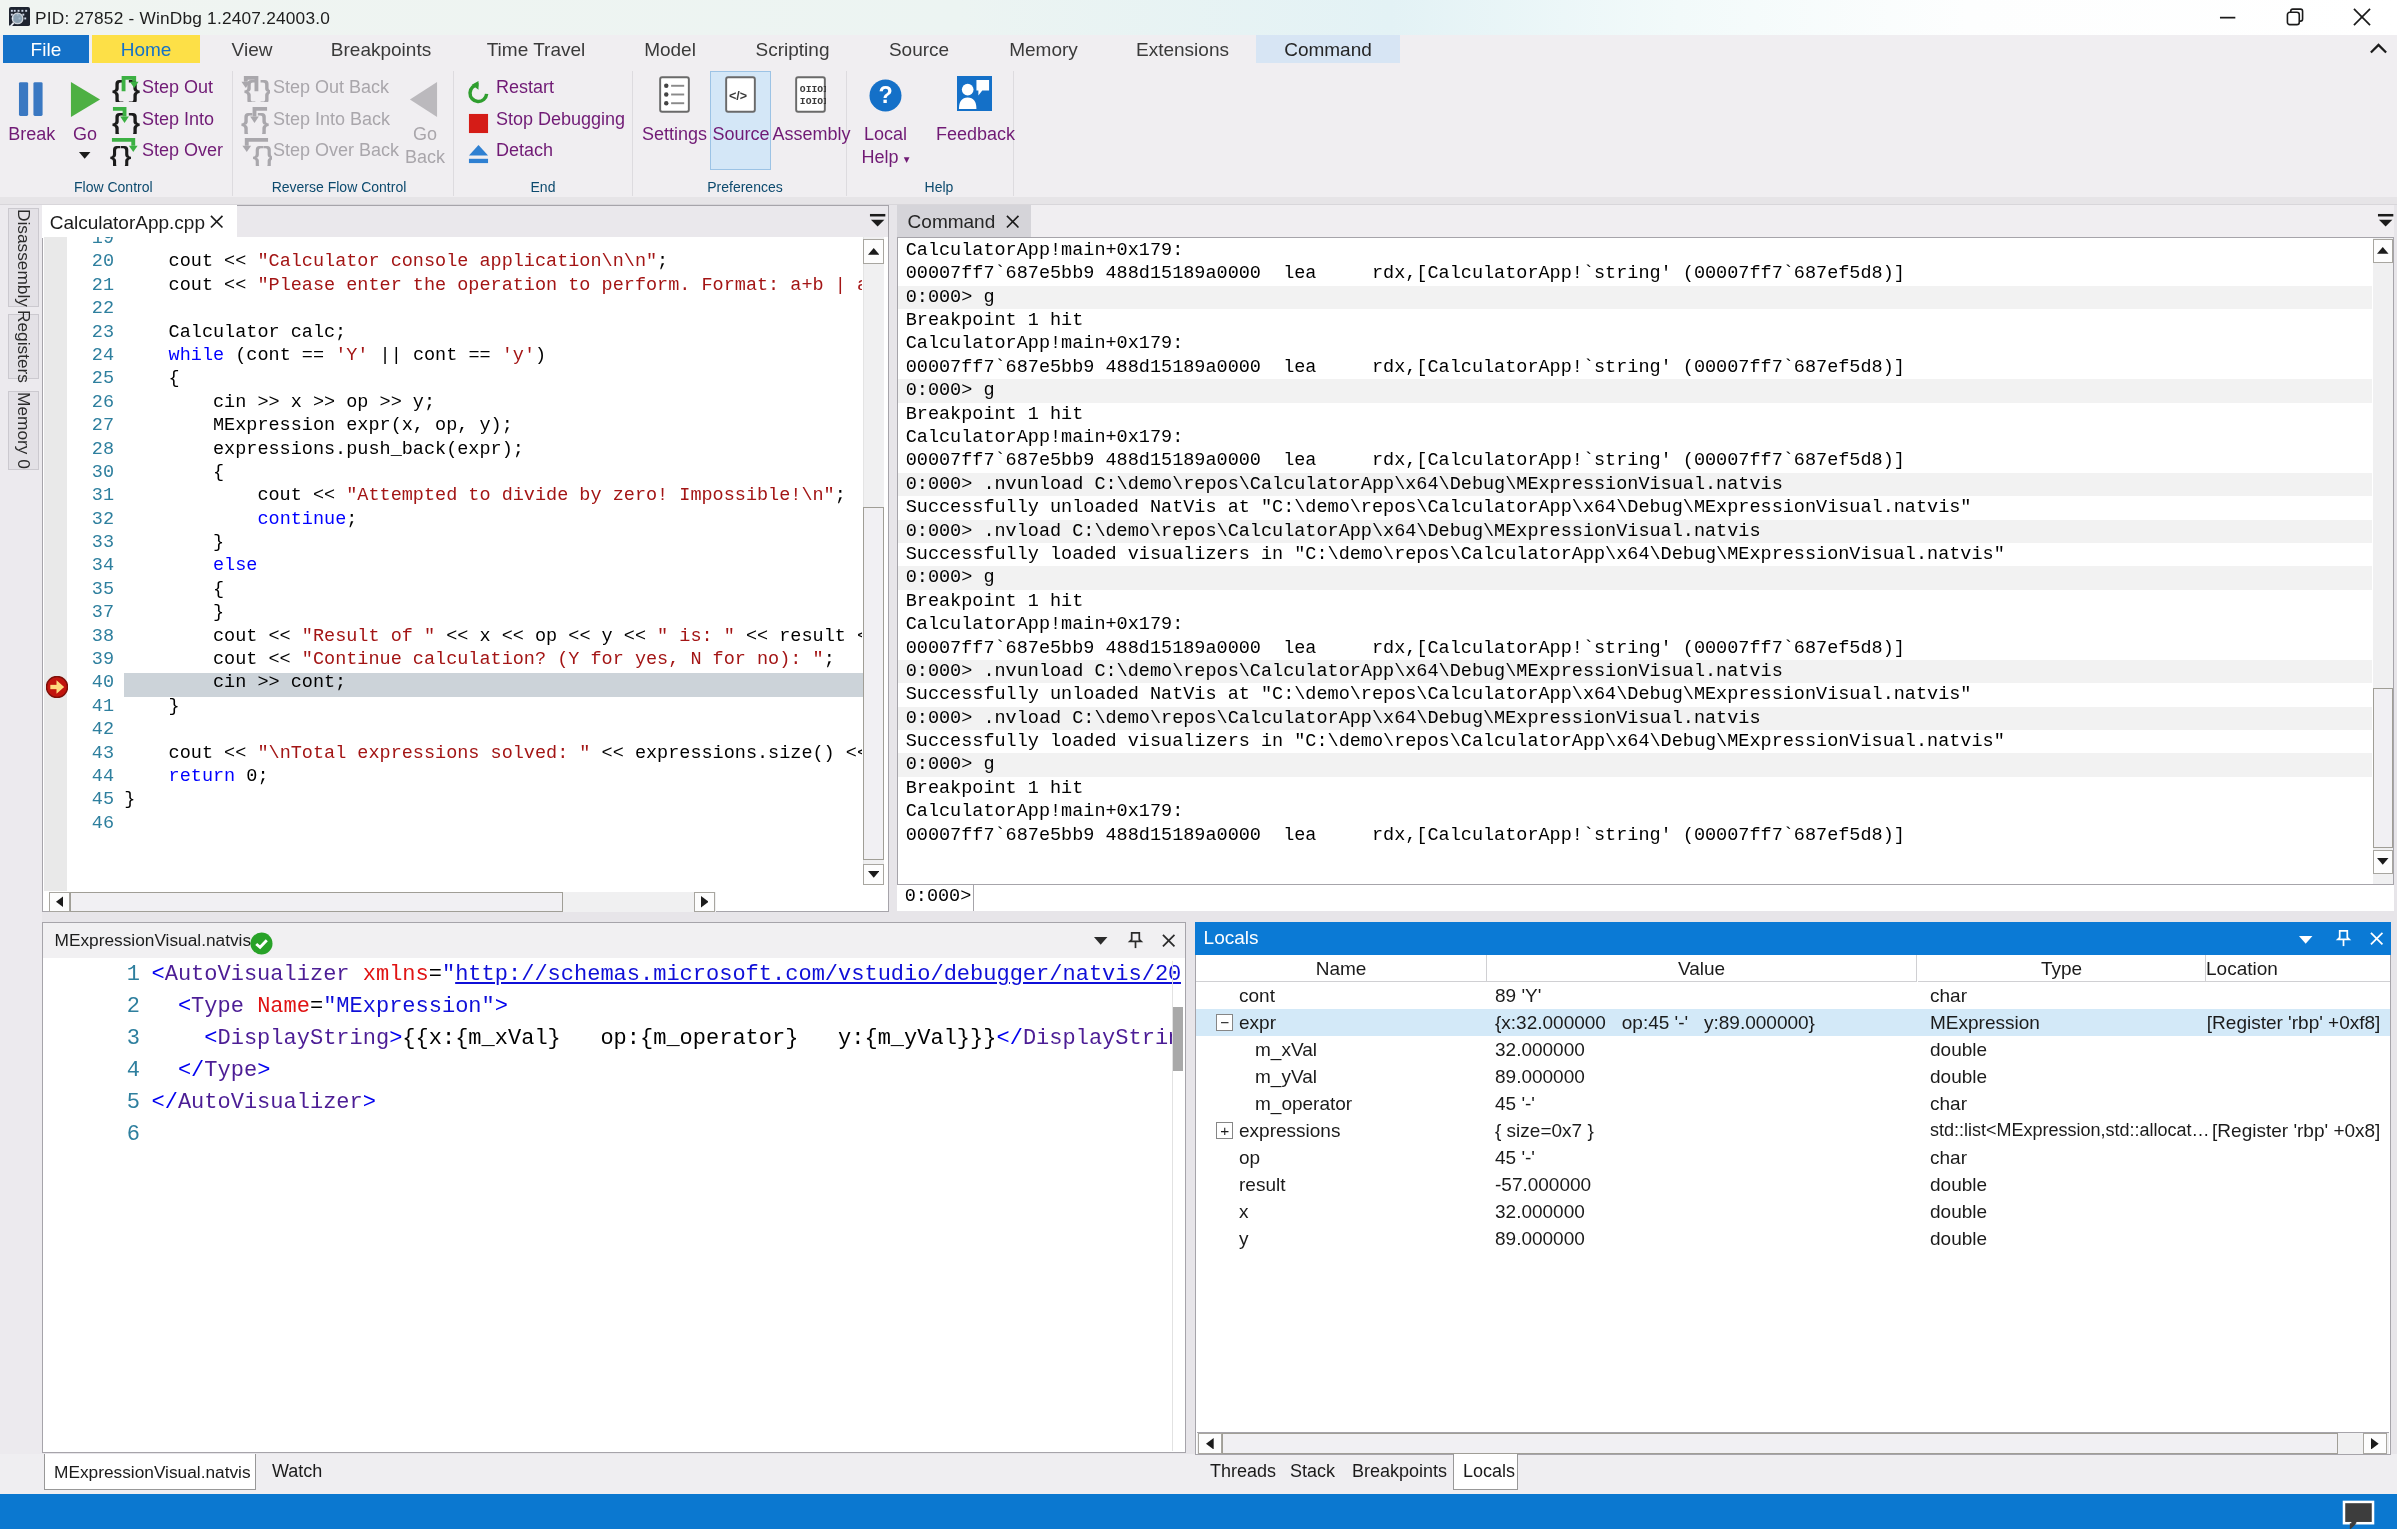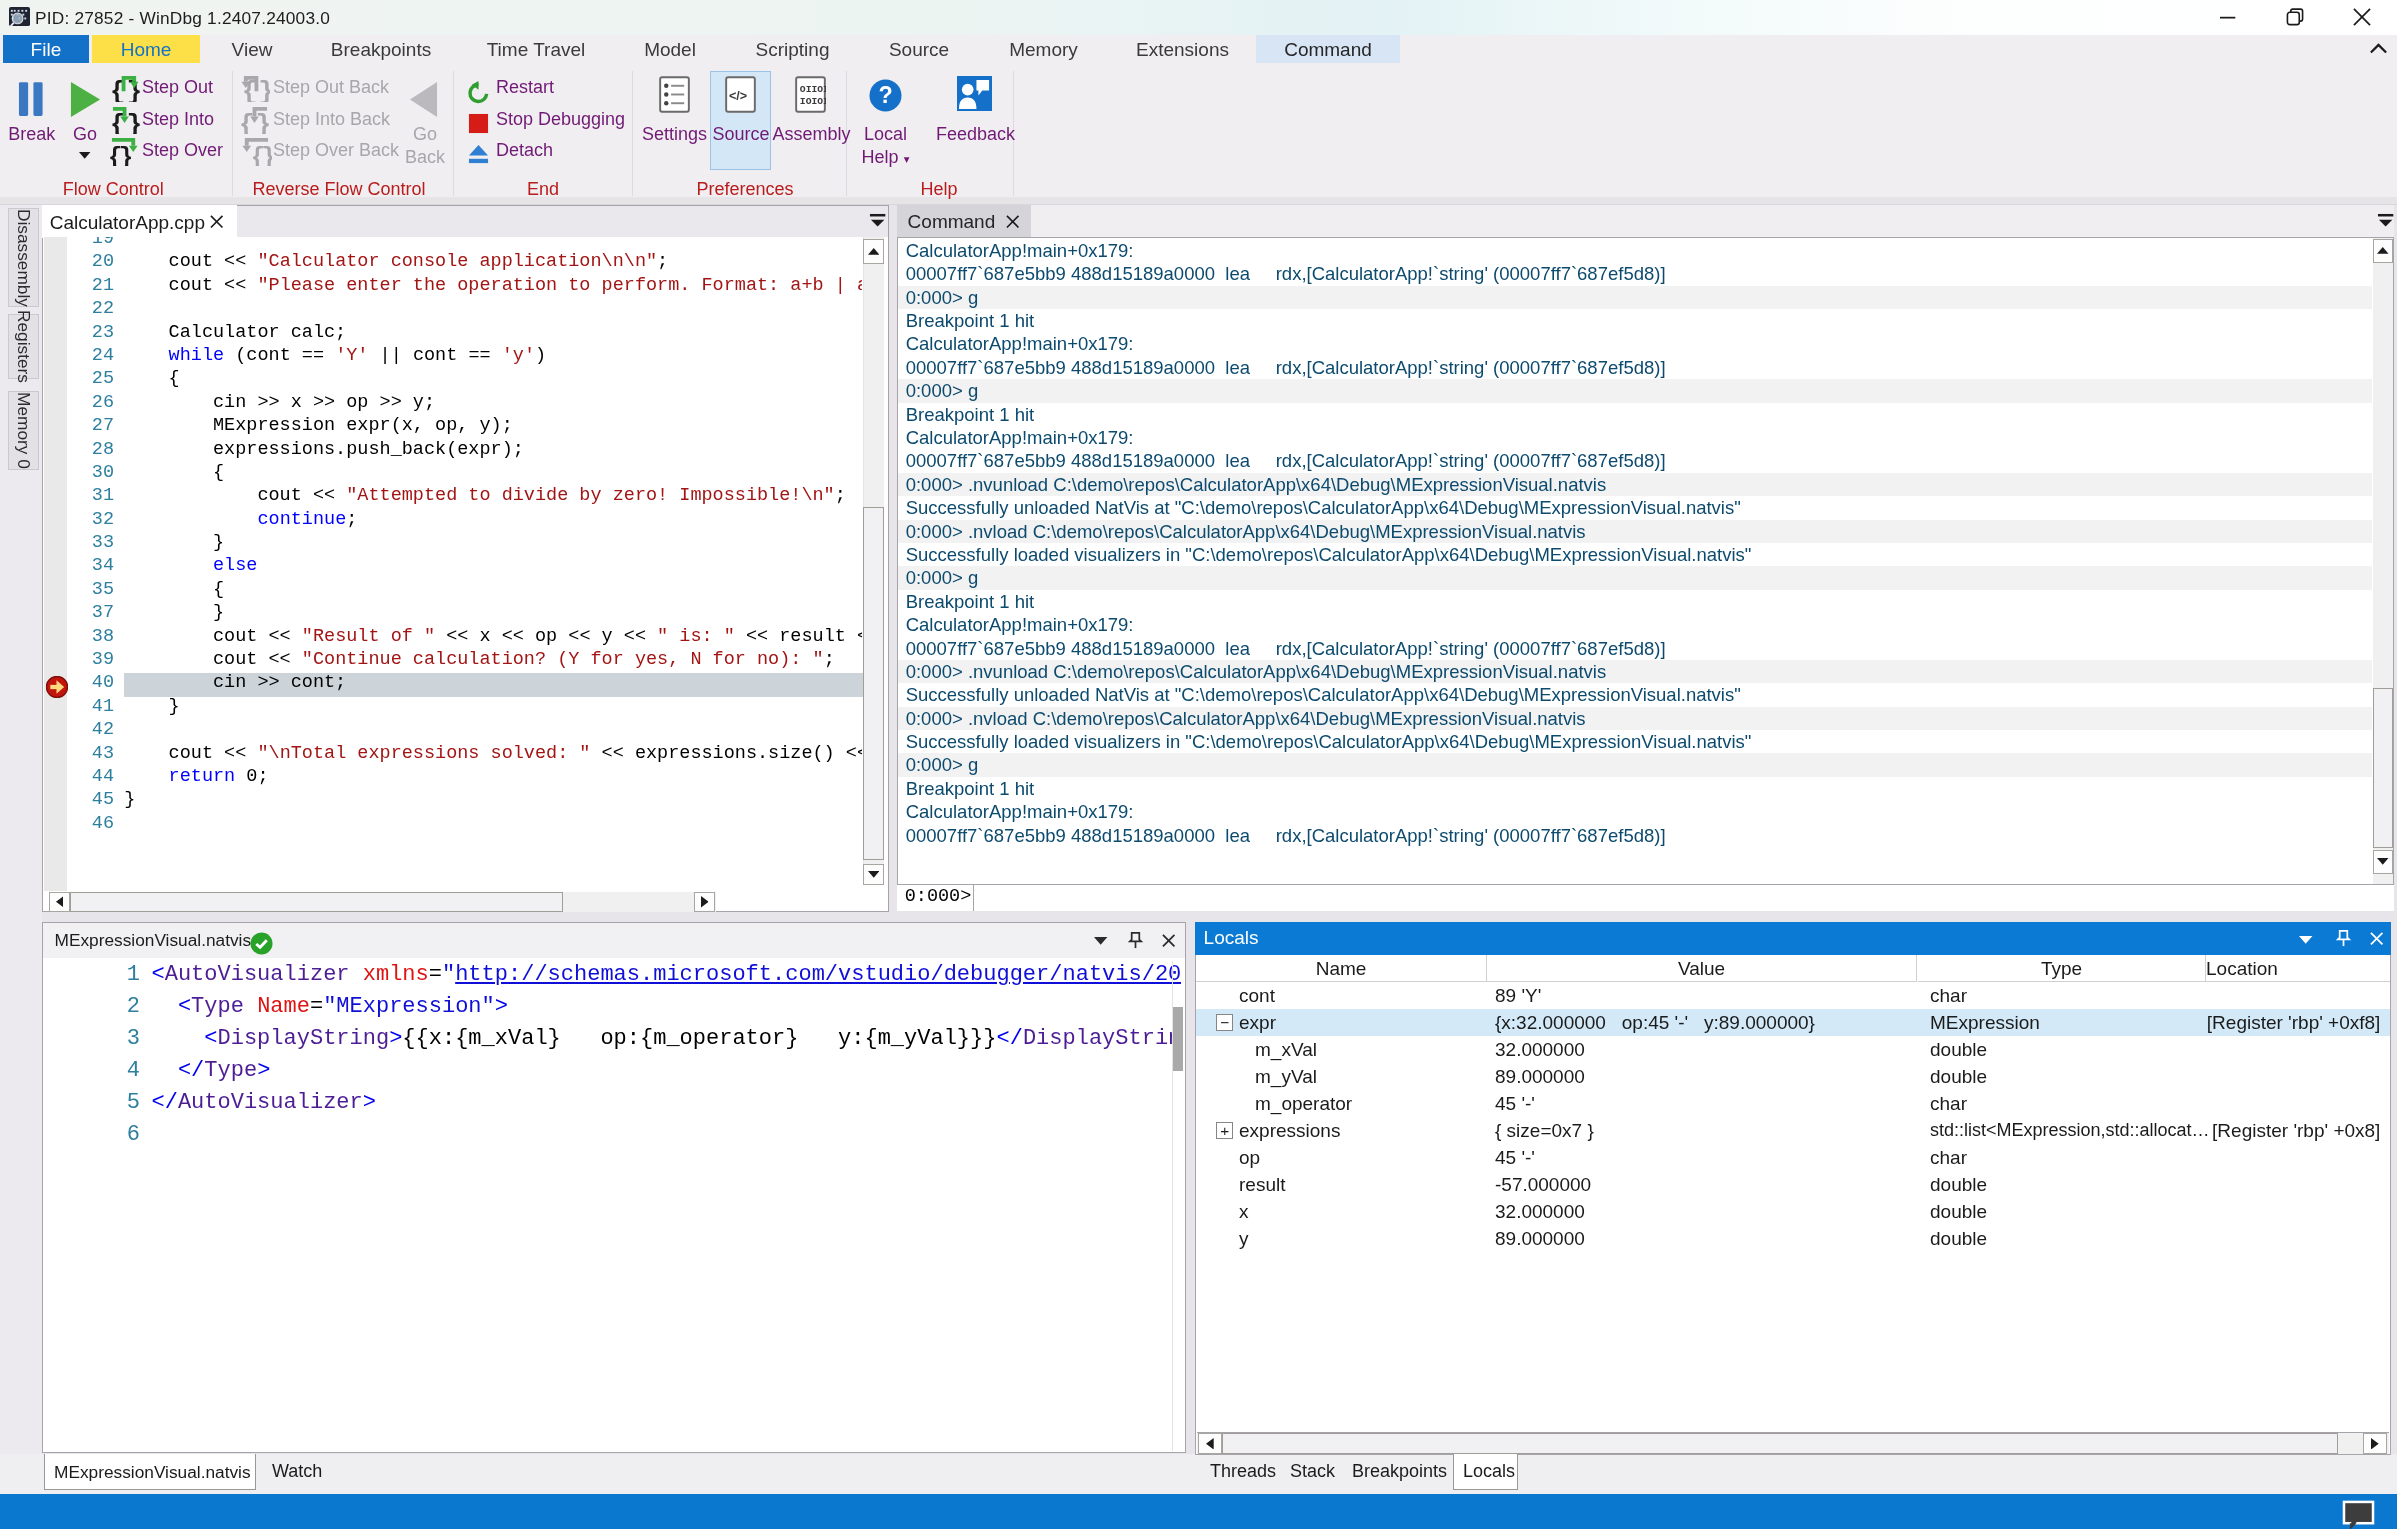--- a/index.html
+++ b/index.html
@@ -6,21 +6,21 @@
 body{font-family:"Liberation Sans",sans-serif;overflow:hidden}
 #root{position:relative;width:2398px;height:1529px;background:#e7e5e9;overflow:hidden}
 .abs{position:absolute}
 #titlebar{left:0;top:0;width:2398px;height:35px;background:linear-gradient(to right,#f0f4f1 0%,#ecf4f2 40%,#e3f2f5 58%,#f2fafa 70%,#fdfefe 82%,#ffffff 100%)}
 #title-text{left:35px;top:7.7px;font-size:17.3px;color:#1d1d1d;letter-spacing:0.2px}
 #tabrow{left:0;top:35px;width:2398px;height:29px;background:#f0eef1}
 .rtab{position:absolute;top:0;height:29px;line-height:29px;font-size:19px;color:#3a3a3a;text-align:center}
 #ribbon{left:0;top:63px;width:2398px;height:134px;background:#f0eef1}
 #ribbon-strip{left:0;top:197px;width:2398px;height:7.7px;background:#e6e4e7;border-bottom:1px solid #d8d6da}
 .gsep{position:absolute;top:71px;height:125px;width:1px;background:#dddbdf}
-.glabel{position:absolute;top:179px;width:192px;text-align:center;font-size:18px;color:#b91c1c}
+.glabel{position:absolute;top:179px;width:192px;text-align:center;font-size:14px;color:#0c4a6e}
 .rlabel{position:absolute;font-size:18px;color:#701a75;white-space:nowrap}
 .rlabel.dis{color:#a9a6ab}
 .icon{position:absolute}
 
 #codepane{left:42px;top:237px;width:847px;height:675px;background:#fff;border:1px solid #a6a4aa;border-top:none}
 #codetabbar{left:42px;top:205px;width:847px;height:33px;background:#eae8ec;border:1px solid #a6a4aa;border-bottom:none}
 #codetab{left:42px;top:205px;width:195px;height:33px;background:#fff;font-size:19px;color:#1c1c1c}
 #codegutter{left:44px;top:237px;width:23px;height:654px;background:#e9e9e9}
 .codelines{position:absolute;left:43px;top:237px;width:819px;height:647px;overflow:hidden;font-family:"Liberation Mono",monospace;font-size:18.5px;line-height:23.4px;color:#000}
 .cl{height:23.4px;white-space:pre}
@@ -28,21 +28,21 @@
 .kw{color:#0000ff}
 .st{color:#a31515}
 #linehl{left:124px;top:673px;width:739px;height:23.6px;background:#ccd3d9}
 
 .sbv{position:absolute;background:#f0f0f1}
 .sbbtn{position:absolute;background:#fdfdfd;border:1px solid #a8a6a0;display:flex;align-items:center;justify-content:center}
 .sbthumb{position:absolute;background:#f1f0f3;border:1px solid #a09e96}
 
 #cmdpane{left:897px;top:237px;width:1497px;height:673px;background:#fff;border:1px solid #a6a4aa}
 #cmdtab{left:897px;top:205px;width:134px;height:33px;background:#d5d4d9;font-size:19px;color:#262626}
-.cmdlines{position:absolute;left:898px;top:237px;width:1474px;height:645px;overflow:hidden;font-family:Liberation Sans, sans-serif;font-size:18.5px;line-height:23.4px;color:#0c4a6e}
+.cmdlines{position:absolute;left:898px;top:237px;width:1474px;height:645px;overflow:hidden;font-family:Liberation Mono, monospace;font-size:18.5px;line-height:23.4px;color:#000000}
 .cm{height:23.4px;padding-left:7.7px;white-space:pre}
 .ps{background:#f2f2f2}
 #cmdprompt{left:897px;top:884px;width:1497px;height:27px;background:#fff;border-top:1px solid #a6a4aa}
 
 #natvis{left:42px;top:922px;width:1144px;height:531px;background:#fff;border:1px solid #a6a4aa}
 #natvishdr{left:43px;top:923px;width:1142px;height:35px;background:#f1f0f2;font-size:17.3px;color:#1d1d1d}
 .natlines{position:absolute;left:43px;top:959px;width:1138px;height:490px;overflow:hidden;font-family:"Liberation Mono",monospace;font-size:22px;line-height:32px;color:#000}
 .nl{height:32px;white-space:pre}
 .nln{display:inline-block;width:97px;text-align:right;color:#2e7f9e;margin-right:11.5px}
 .xb{color:#0000f0}.xe{color:#4c1d95}.xa{color:#e01313}.xv{color:#0f0fd8}.xu{color:#0f0fd8;text-decoration:underline}

